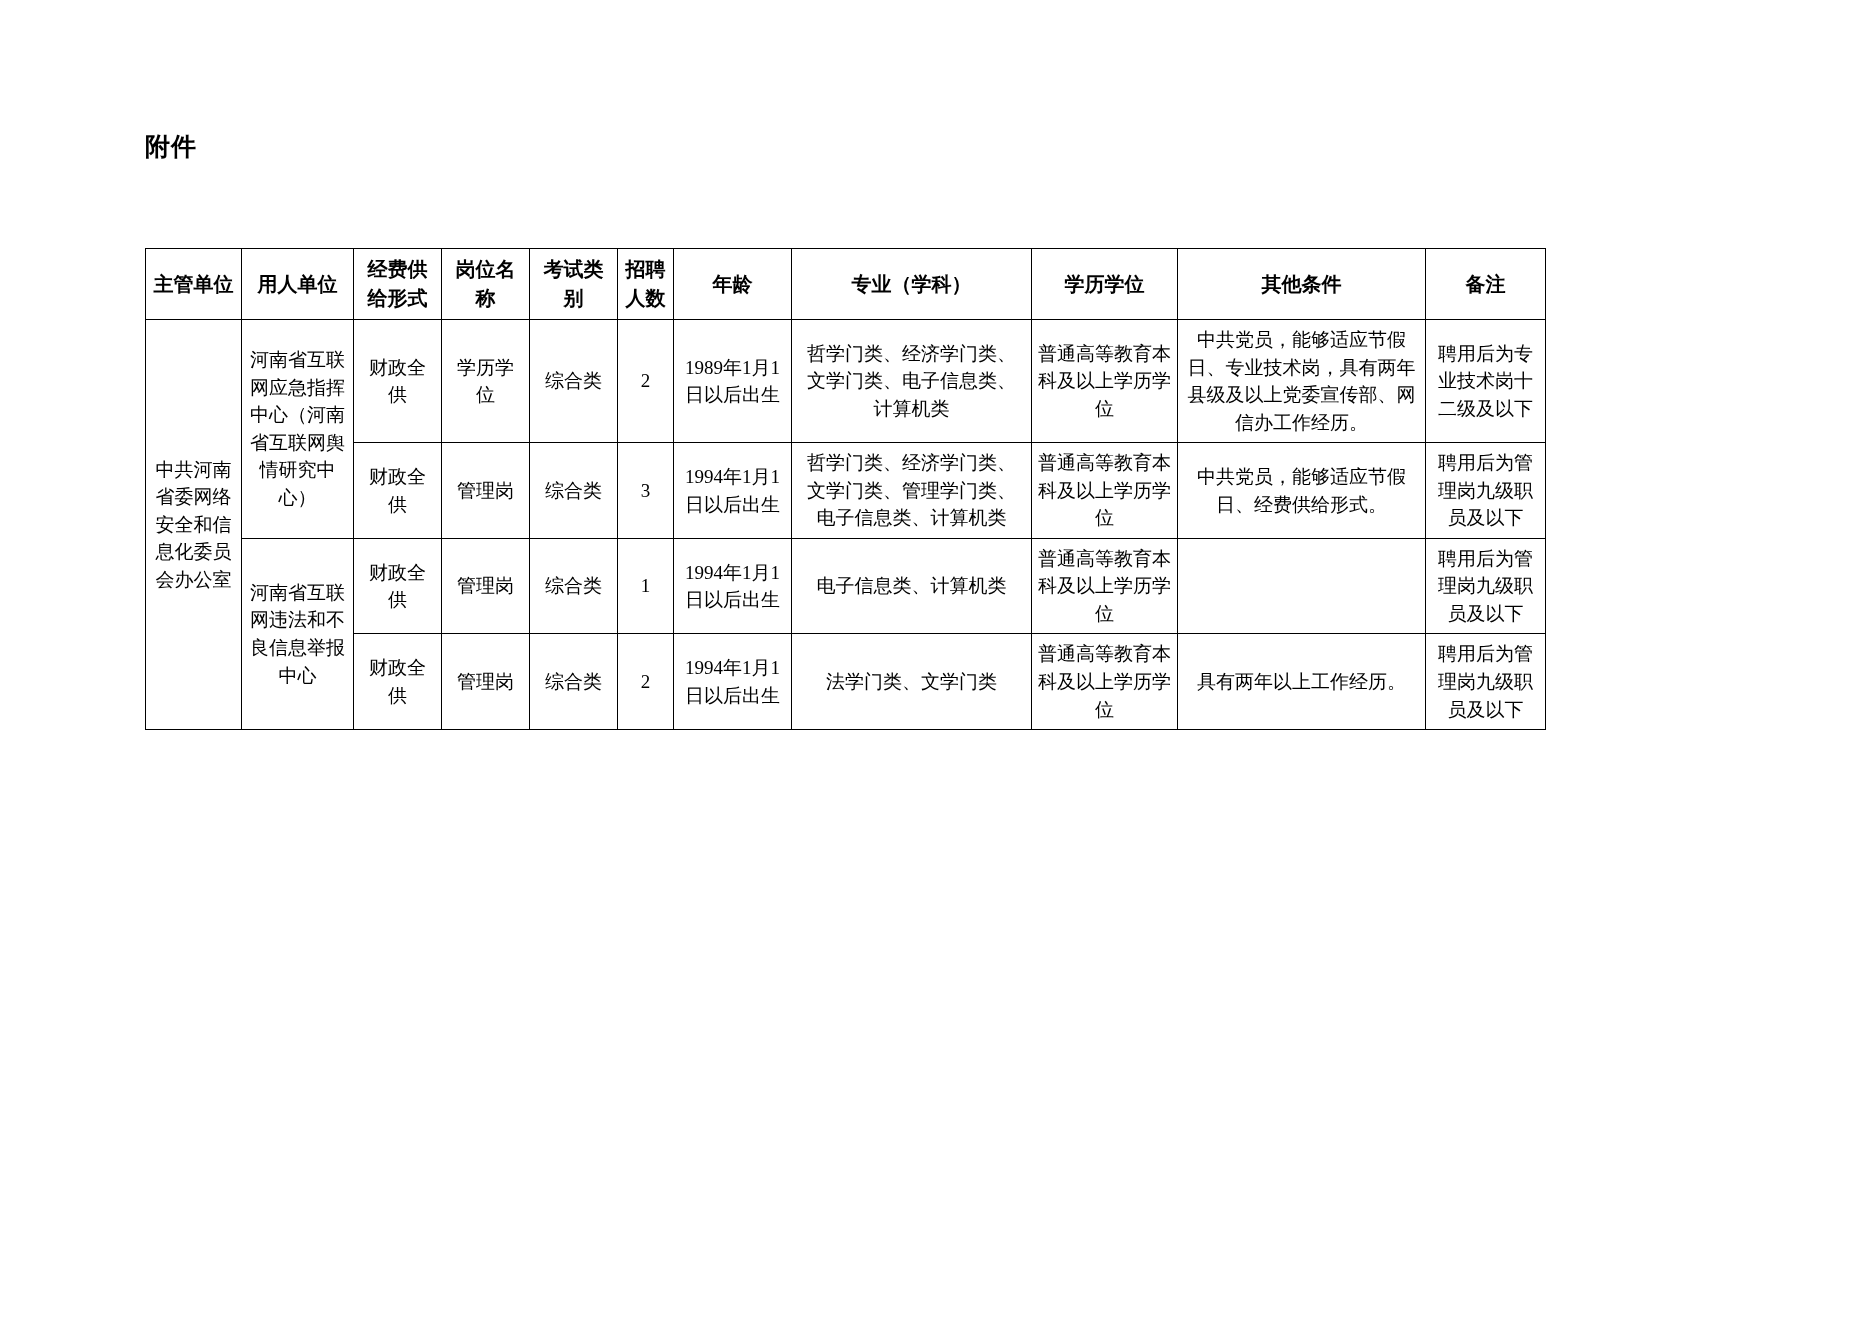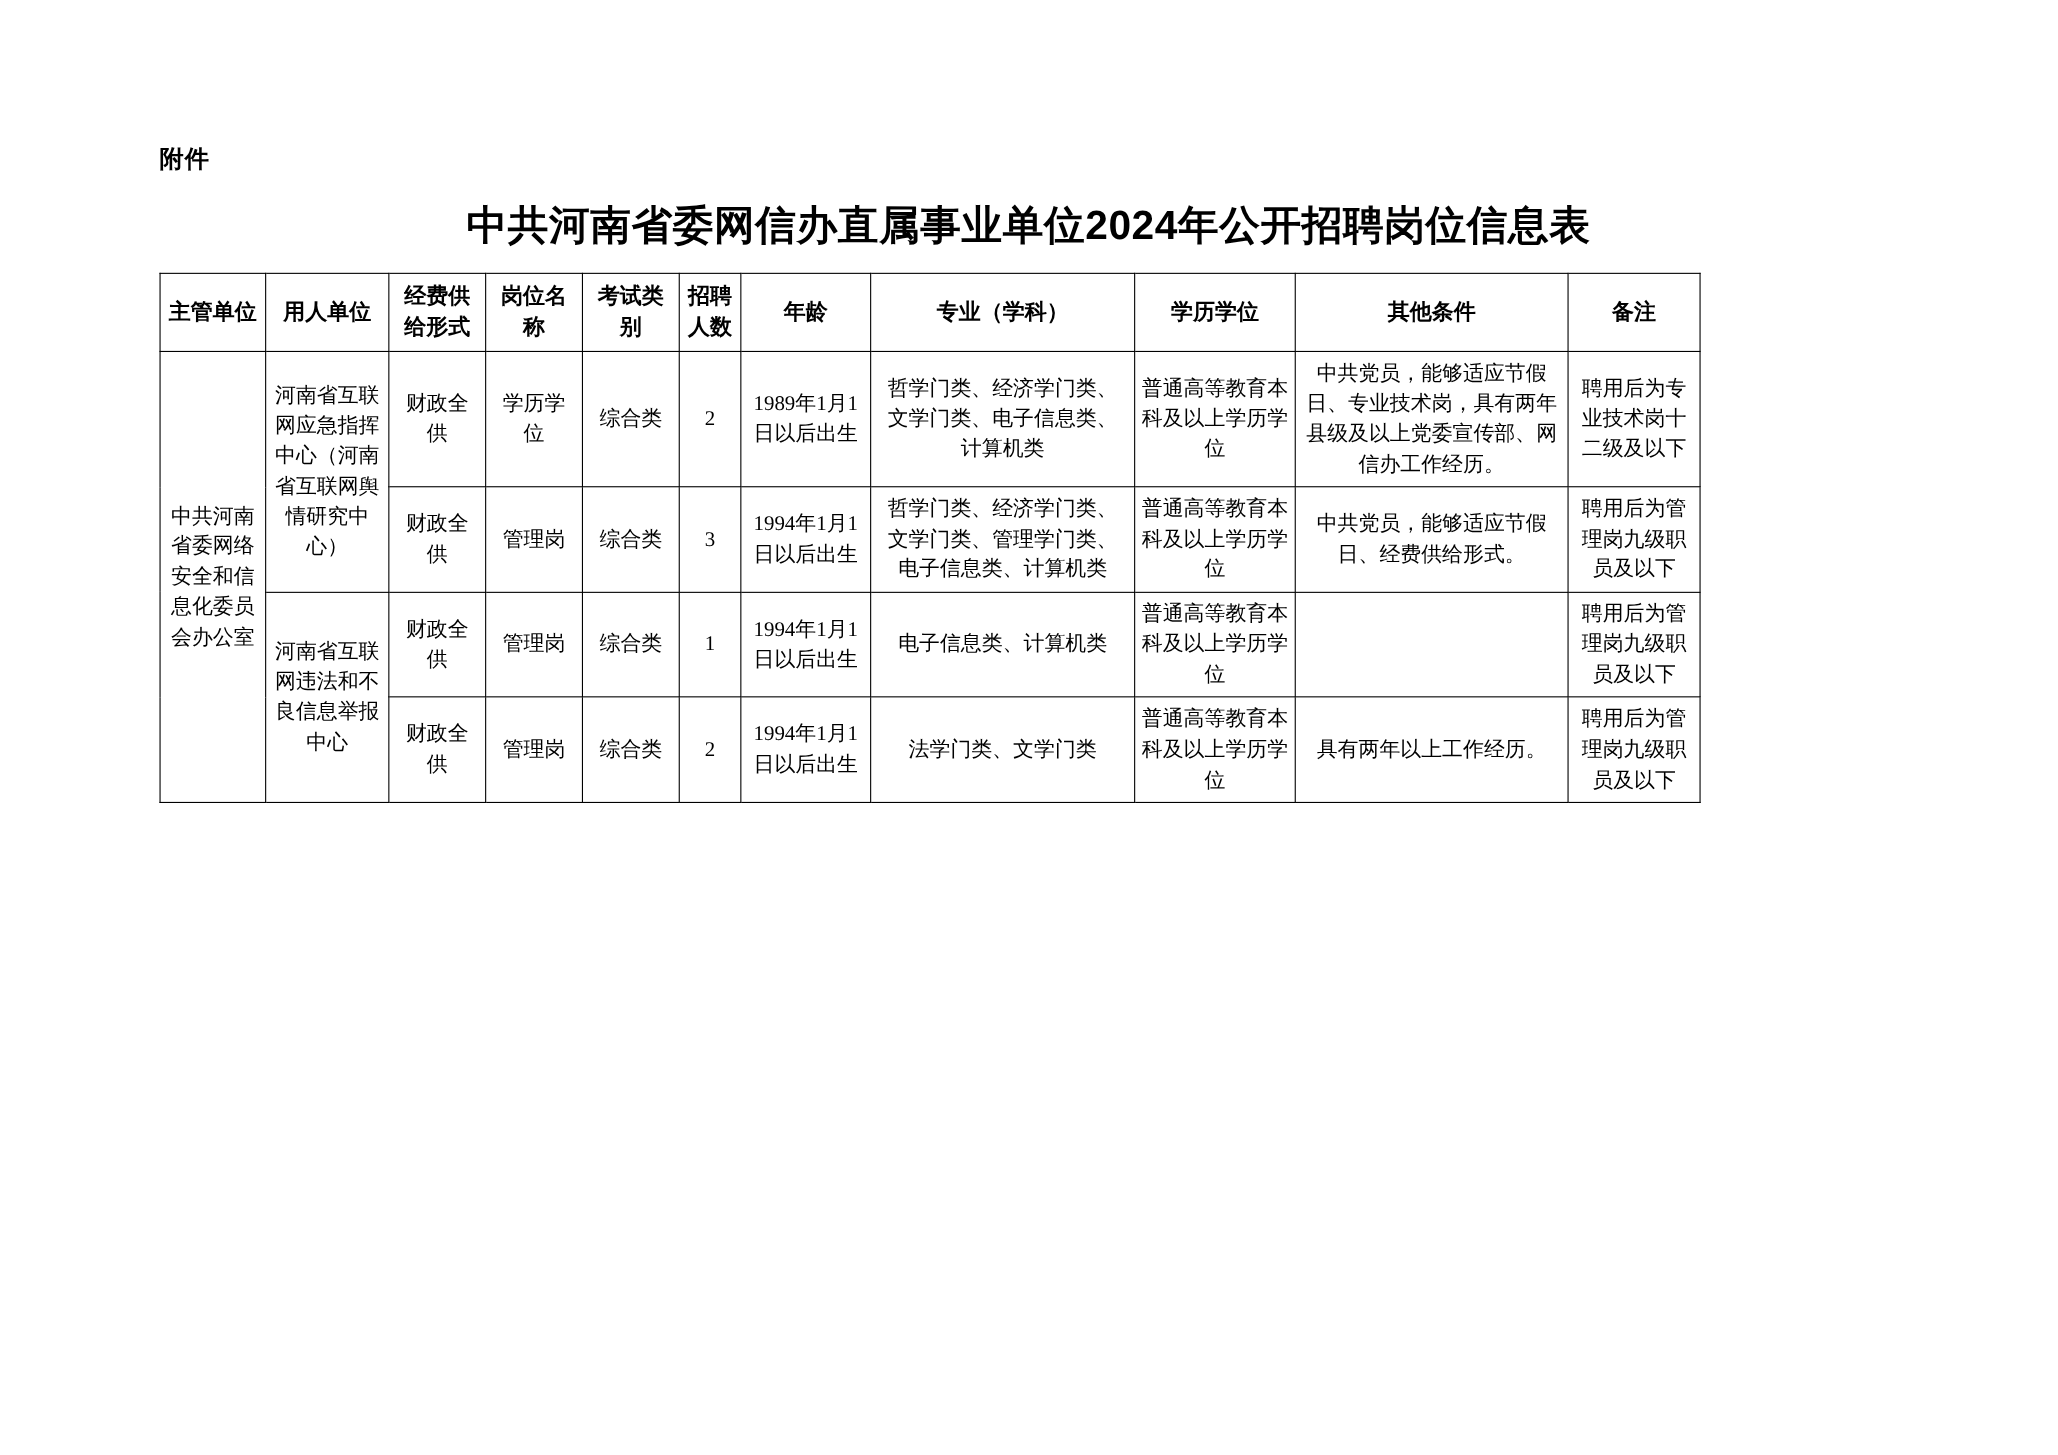--- a/index.html
+++ b/index.html
@@ -20,21 +20,21 @@
     width: 1871px;
     height: 1323px;
     box-sizing: border-box;
     padding: 0;
   }
   .attachment-label {
     position: absolute;
     left: 145px;
     top: 130px;
     font-family: "Liberation Sans", "DejaVu Sans", sans-serif;
-    font-size: 22px;
+    font-size: 25px;
     font-weight: bold;
     letter-spacing: 1px;
   }
   .doc-title {
     position: absolute;
     left: 145px;
     top: 180px;
     width: 1580px;
     text-align: center;
     font-family: "Liberation Sans", "DejaVu Sans", sans-serif;
@@ -85,21 +85,20 @@
   col.c9 { width: 248px; }
   col.c10 { width: 120px; }
 </style>
 </head>
 <body>
 
 <div class="page">
 
   <div class="attachment-label">附件</div>
 
-  <div class="doc-title">中共河南省委网信办直属事业单位2024年公开招聘岗位信息表</div>
 
   <table class="info-table">
     <colgroup>
       <col class="c0">
         <col class="c1">
         <col class="c2">
         <col class="c3">
         <col class="c4">
       <col class="c5">
         <col class="c6">

